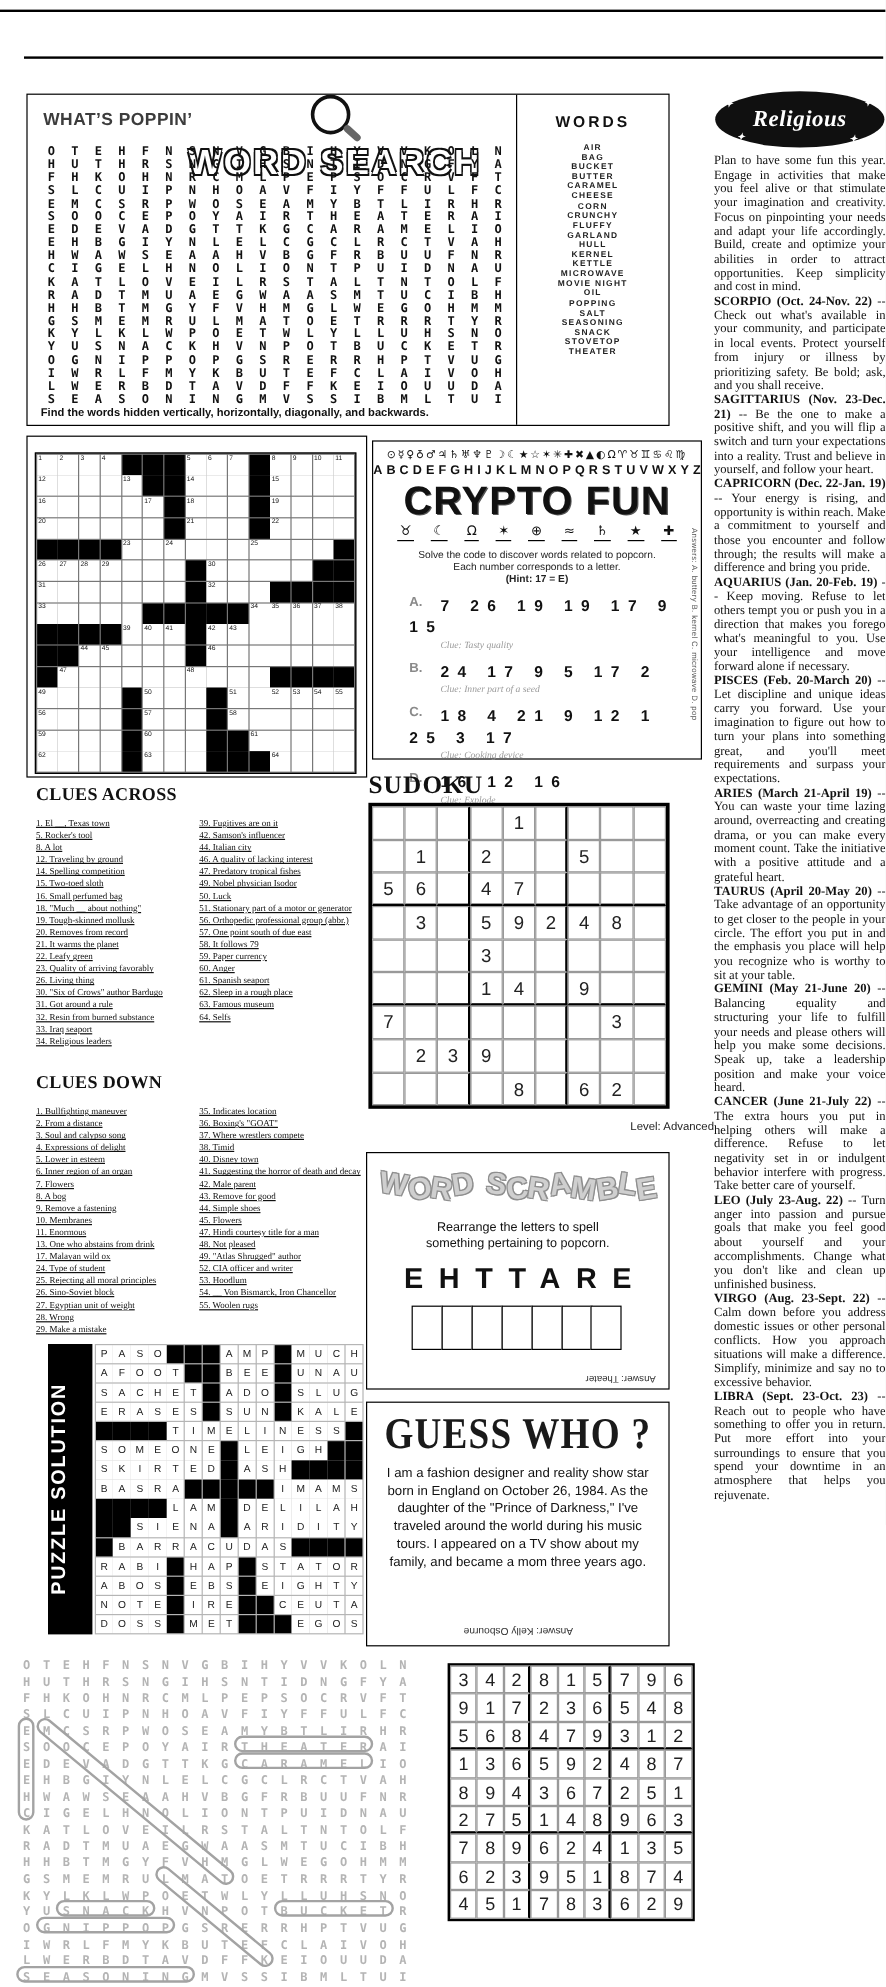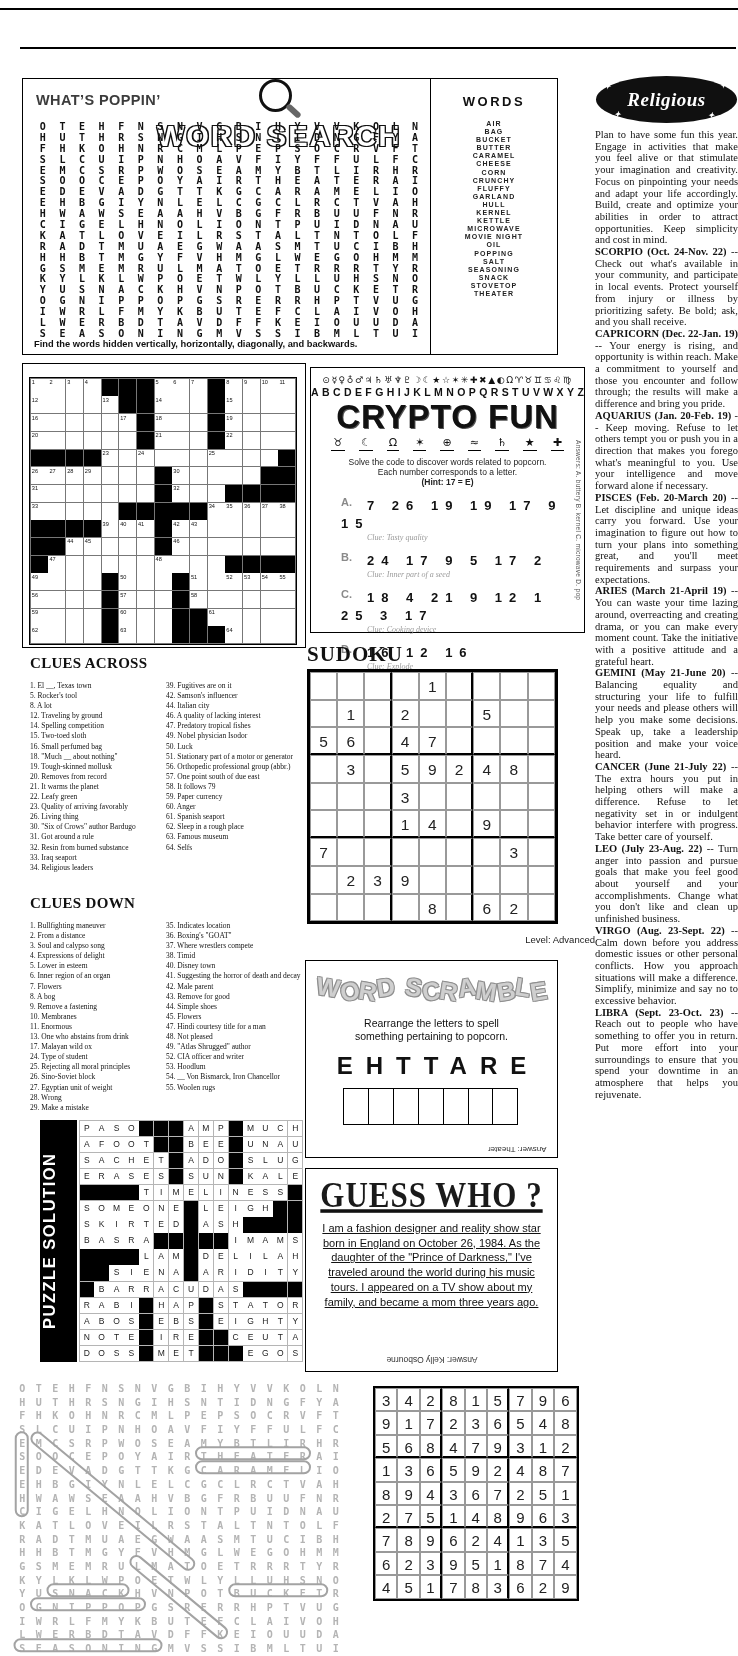--- a/index.html
+++ b/index.html
@@ -59,21 +59,21 @@
   .cr-label { display:inline-block; width:26px; font:800 11px "Liberation Sans", sans-serif; color:#8a8a8a; vertical-align:top; }
   .cr-nums { font:800 13px "Liberation Sans", sans-serif; letter-spacing:7px; color:#111; }
   .cr-clue { margin-left:26px; font:italic 8px "Liberation Serif", serif; color:#9a9a9a; margin-top:1px; }
   .cr-answers { position:absolute; right:2px; top:72px; writing-mode:vertical-rl; font:6.5px "Liberation Sans", sans-serif; color:#555; letter-spacing:.3px; }
 
   
   .clues { left:30px; width:276px; }
   .ca { top:655px; } .cd { top:895px; }
   .clues h2 { font:700 15px "Liberation Serif", serif; letter-spacing:.3px; margin-bottom:9px; }
   .clue-cols { display:flex; }
-  .clue-col { font:7.5px/10.1px "Liberation Serif", serif; }
+  .clue-col { font:7.5px/10.1px "Liberation Serif", serif;text-decoration:underline; }
   .clue-col.c1 { width:136px; } .clue-col.c2 { width:140px; }
   .clue { padding-left:9px; text-indent:-9px; }
 
   
   .sud-title { left:307px; top:642px; font:700 21px "Liberation Serif", serif; letter-spacing:1px; }
   .sud { left:307px; top:669px; border:3px solid #000; width:max-content; background:#fff; }
   .srow { display:flex; }
   .scell { width:27.2px; height:27.7px; border:.6px solid #999; font:15.5px/27.7px "Liberation Sans", sans-serif; text-align:center; color:#222; }
   .svr { border-right:2.6px solid #000; } .shb { border-bottom:2.6px solid #000; }
   .sud-level { left:420px; top:934px; width:175px; text-align:right; font:9.5px "Liberation Sans", sans-serif; color:#222; }
@@ -85,21 +85,21 @@
     text-shadow:-1px -1px 0 #8f8f8f, 1px -1px 0 #8f8f8f, -1px 1px 0 #8f8f8f, 1px 1px 0 #8f8f8f; }
   .scr-gap { display:inline-block; width:10px; }
   .scr-instr { margin-top:13px; font:10.5px/13px "Liberation Sans", sans-serif; }
   .scr-letters { margin-top:9px; font:800 24px "Liberation Sans", sans-serif; letter-spacing:13px; padding-left:13px; }
   .scr-boxes { margin-top:8px; display:flex; justify-content:center; }
   .scr-cell { width:26px; height:37px; border:1.2px solid #000; margin-left:-1.2px; background:#fff; }
   .flip { transform:rotate(180deg); }
   .scr-ans { position:absolute; bottom:3px; right:10px; font:8px "Liberation Sans", sans-serif; color:#333; }
 
   
-  .gw-box { left:305px; top:1168px; width:253px; height:204px; border:1.6px solid #000; text-align:center;text-decoration:underline; }
+  .gw-box { left:305px; top:1168px; width:253px; height:204px; border:1.6px solid #000; text-align:center; }
   .gw-title { margin-top:10px; font:700 31px/1 "Liberation Serif", serif; letter-spacing:1px; transform:scaleY(1.18); color:#1a1a1a; }
   .gw-text { margin:11px 9px 0; font:11px/14.7px "Liberation Sans", sans-serif; }
   .gw-ans { position:absolute; bottom:6px; left:50%; transform:translateX(-50%) rotate(180deg); font:8.5px "Liberation Sans", sans-serif; color:#333; white-space:nowrap; }
 
   
   .psol-bar { left:40px; top:1120px; width:37px; height:242px; background:#000; color:#fff;
     writing-mode:vertical-rl; transform:rotate(180deg); text-align:center; font:800 16.5px "Liberation Sans", sans-serif; letter-spacing:1.5px; }
   .psol { left:79px; top:1120px; display:grid; grid-template-columns:repeat(15,14.3px); grid-auto-rows:15.5px; gap:.6px; background:#b5b5b5; padding:.6px; width:max-content; }
   .pcell { background:#fff; font:8.5px/15.5px "Liberation Sans", sans-serif; text-align:center; color:#222; }
   .pcell.xb { background:#000; }
@@ -184,24 +184,26 @@
   <div class="abs horo-oval">
     <span class="horo-star hs1">✦</span>
     <span class="horo-star hs2">✦</span>
     <span class="horo-star hs3">✦</span>
     <span class="horo-star hs4">✦</span>
     <span>Religious</span>
   </div>
   <div class="abs horo-body" id="horoBody">
       <p>Plan to have some fun this year. Engage in activities that make you feel alive or that stimulate your imagination and creativity. Focus on pinpointing your needs and adapt your life accordingly. Build, create and optimize your abilities in order to attract opportunities. Keep simplicity and cost in mind.</p>
       <p><b>SCORPIO (Oct. 24-Nov. 22)</b> -- Check out what's available in your community, and participate in local events. Protect yourself from injury or illness by prioritizing safety. Be bold; ask, and you shall receive.</p>
+      <p><b>SAGITTARIUS (Nov. 23-Dec. 21)</b> -- Be the one to make a positive shift, and you will flip a switch and turn your expectations into a reality. Trust and believe in yourself, and follow your heart.</p>
       <p><b>CAPRICORN (Dec. 22-Jan. 19)</b> -- Your energy is rising, and opportunity is within reach. Make a commitment to yourself and those you encounter and follow through; the results will make a difference and bring you pride.</p>
       <p><b>AQUARIUS (Jan. 20-Feb. 19)</b> -- Keep moving. Refuse to let others tempt you or push you in a direction that makes you forego what's meaningful to you. Use your intelligence and move forward alone if necessary.</p>
       <p><b>PISCES (Feb. 20-March 20)</b> -- Let discipline and unique ideas carry you forward. Use your imagination to figure out how to turn your plans into something great, and you'll meet requirements and surpass your expectations.</p>
       <p><b>ARIES (March 21-April 19)</b> -- You can waste your time lazing around, overreacting and creating drama, or you can make every moment count. Take the initiative with a positive attitude and a grateful heart.</p>
+      <p><b>TAURUS (April 20-May 20)</b> -- Take advantage of an opportunity to get closer to the people in your circle. The effort you put in and the emphasis you place will help you recognize who is worthy to sit at your table.</p>
       <p><b>GEMINI (May 21-June 20)</b> -- Balancing equality and structuring your life to fulfill your needs and please others will help you make some decisions. Speak up, take a leadership position and make your voice heard.</p>
       <p><b>CANCER (June 21-July 22)</b> -- The extra hours you put in helping others will make a difference. Refuse to let negativity set in or indulgent behavior interfere with progress. Take better care of yourself.</p>
       <p><b>LEO (July 23-Aug. 22)</b> -- Turn anger into passion and pursue goals that make you feel good about yourself and your accomplishments. Change what you don't like and clean up unfinished business.</p>
       <p><b>VIRGO (Aug. 23-Sept. 22)</b> -- Calm down before you address domestic issues or other personal conflicts. How you approach situations will make a difference. Simplify, minimize and say no to excessive behavior.</p>
       <p><b>LIBRA (Sept. 23-Oct. 23)</b> -- Reach out to people who have something to offer you in return. Put more effort into your surroundings to ensure that you spend your downtime in an atmosphere that helps you rejuvenate.</p>
     </div>
 
   <div class="abs xw-box">
     <div class="xw" id="xwBlank">
         <div class="xcell">

